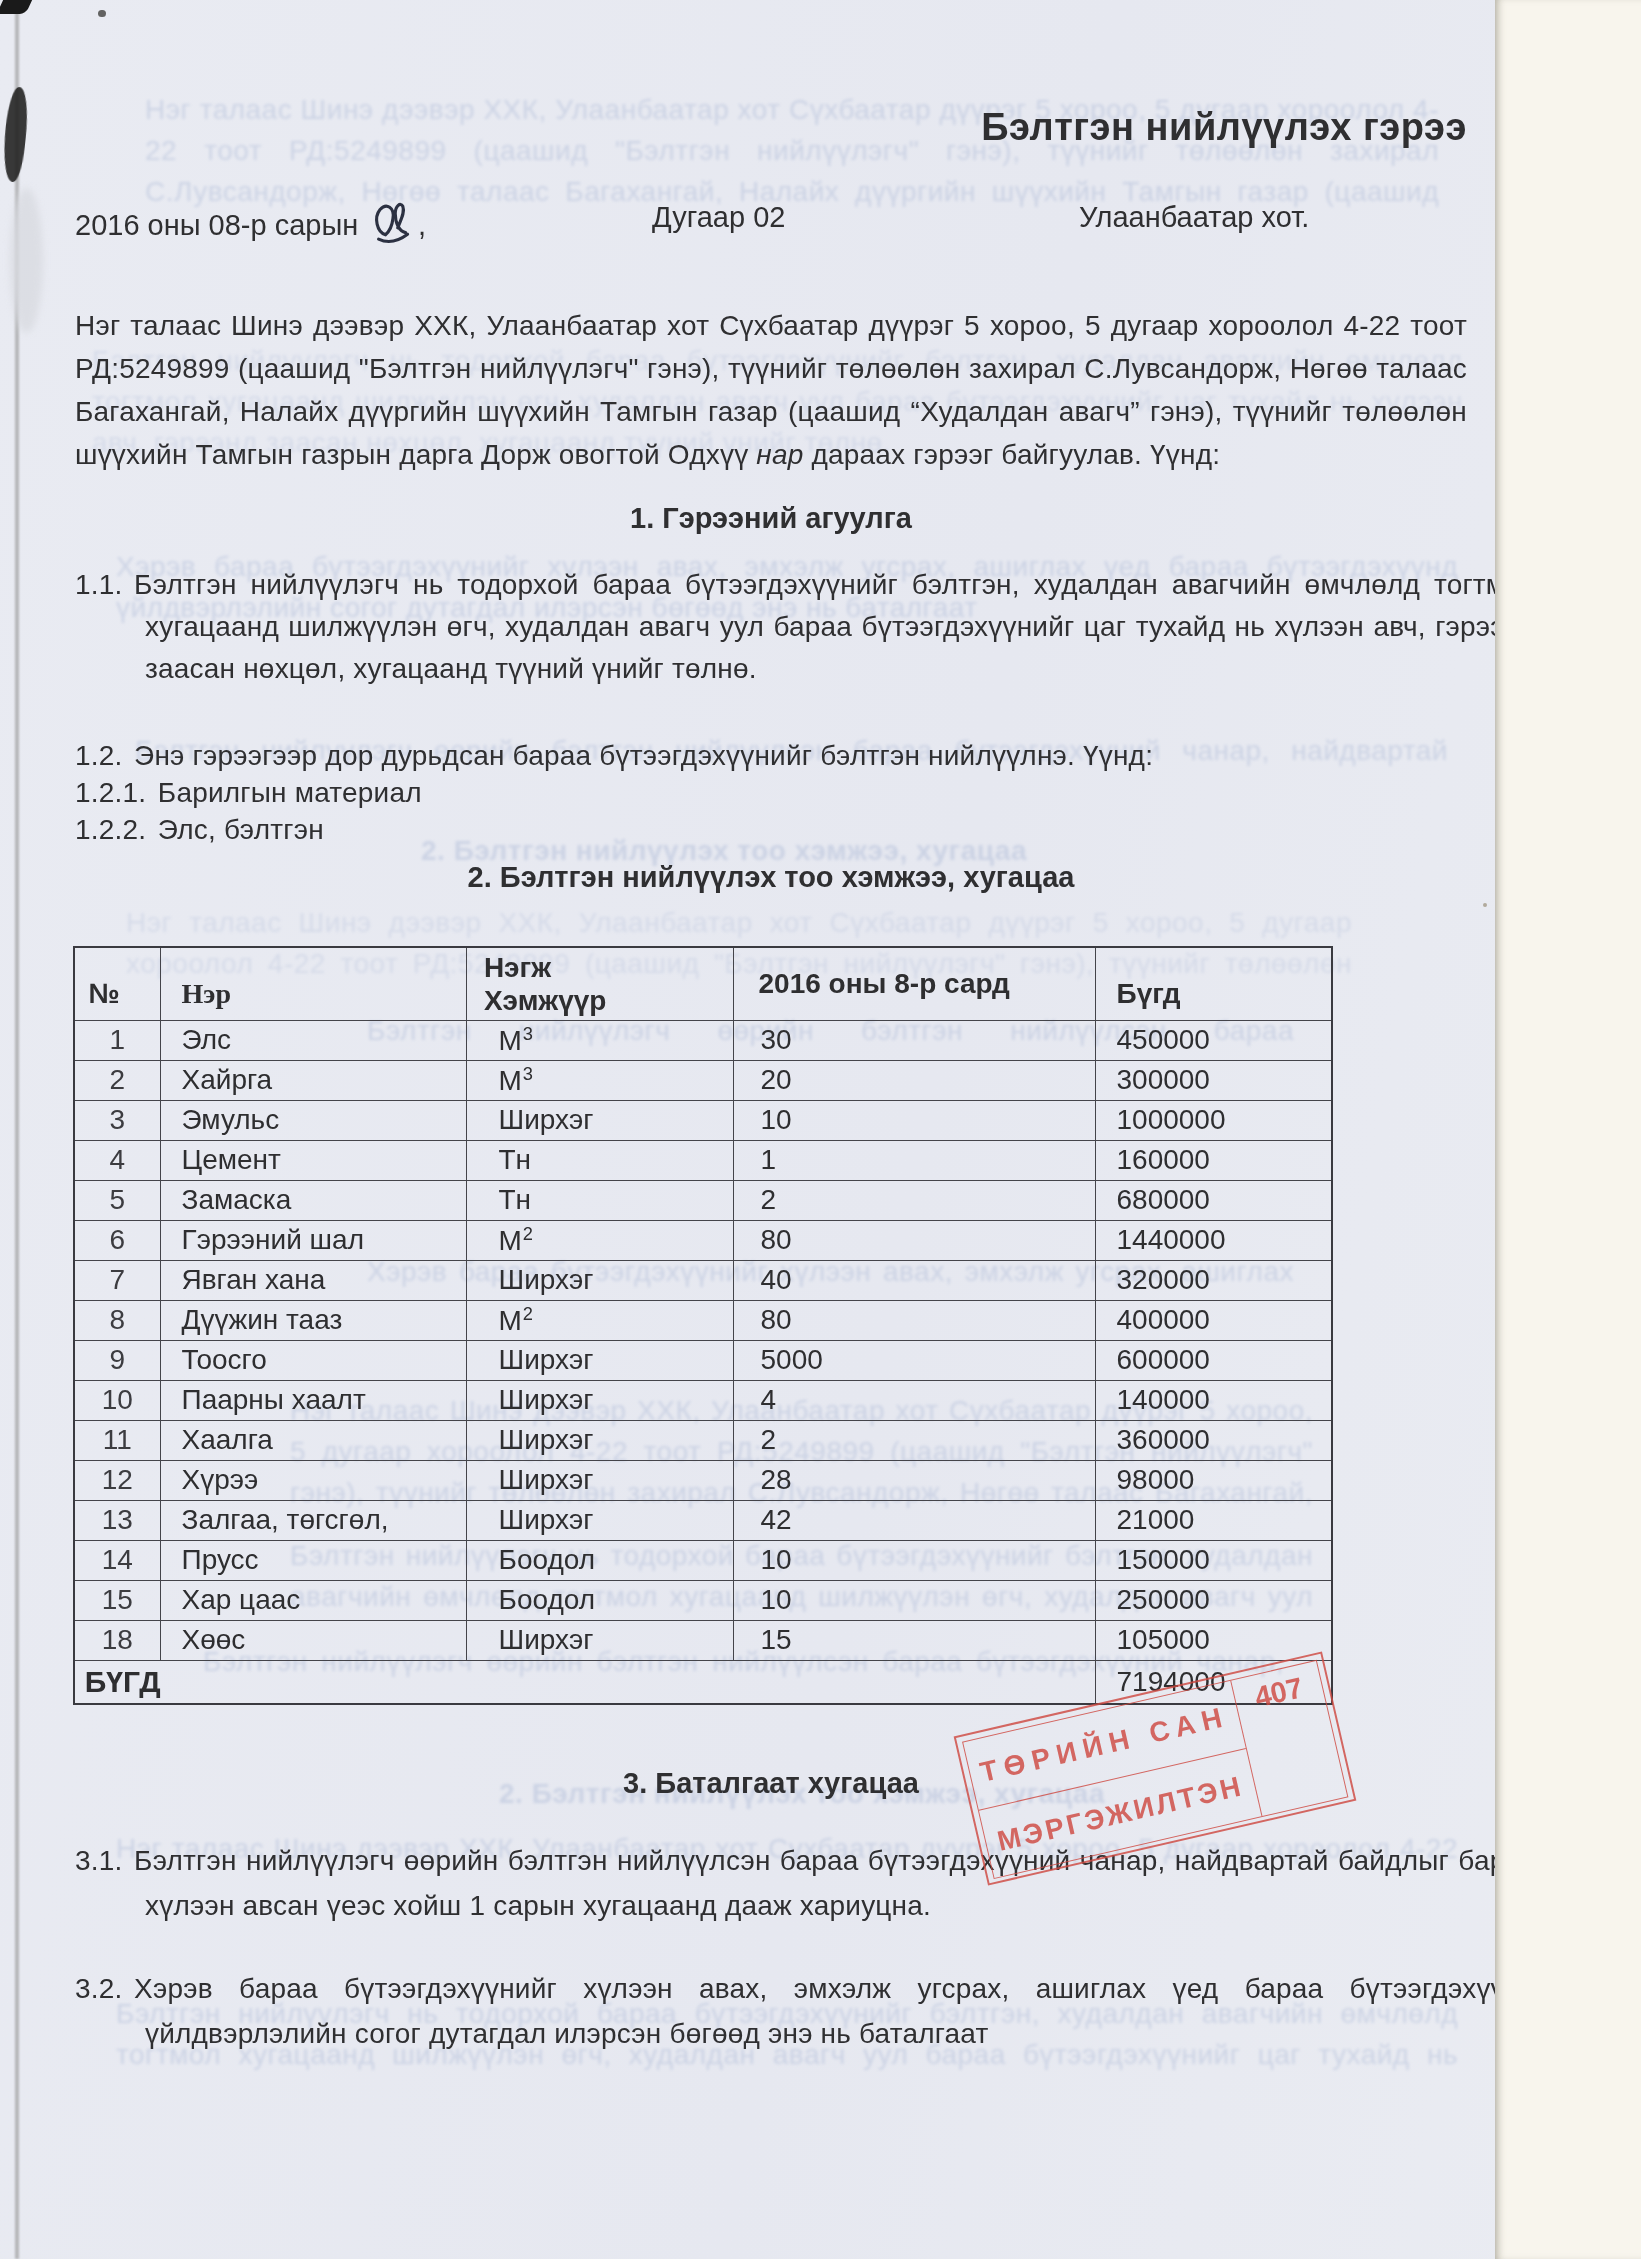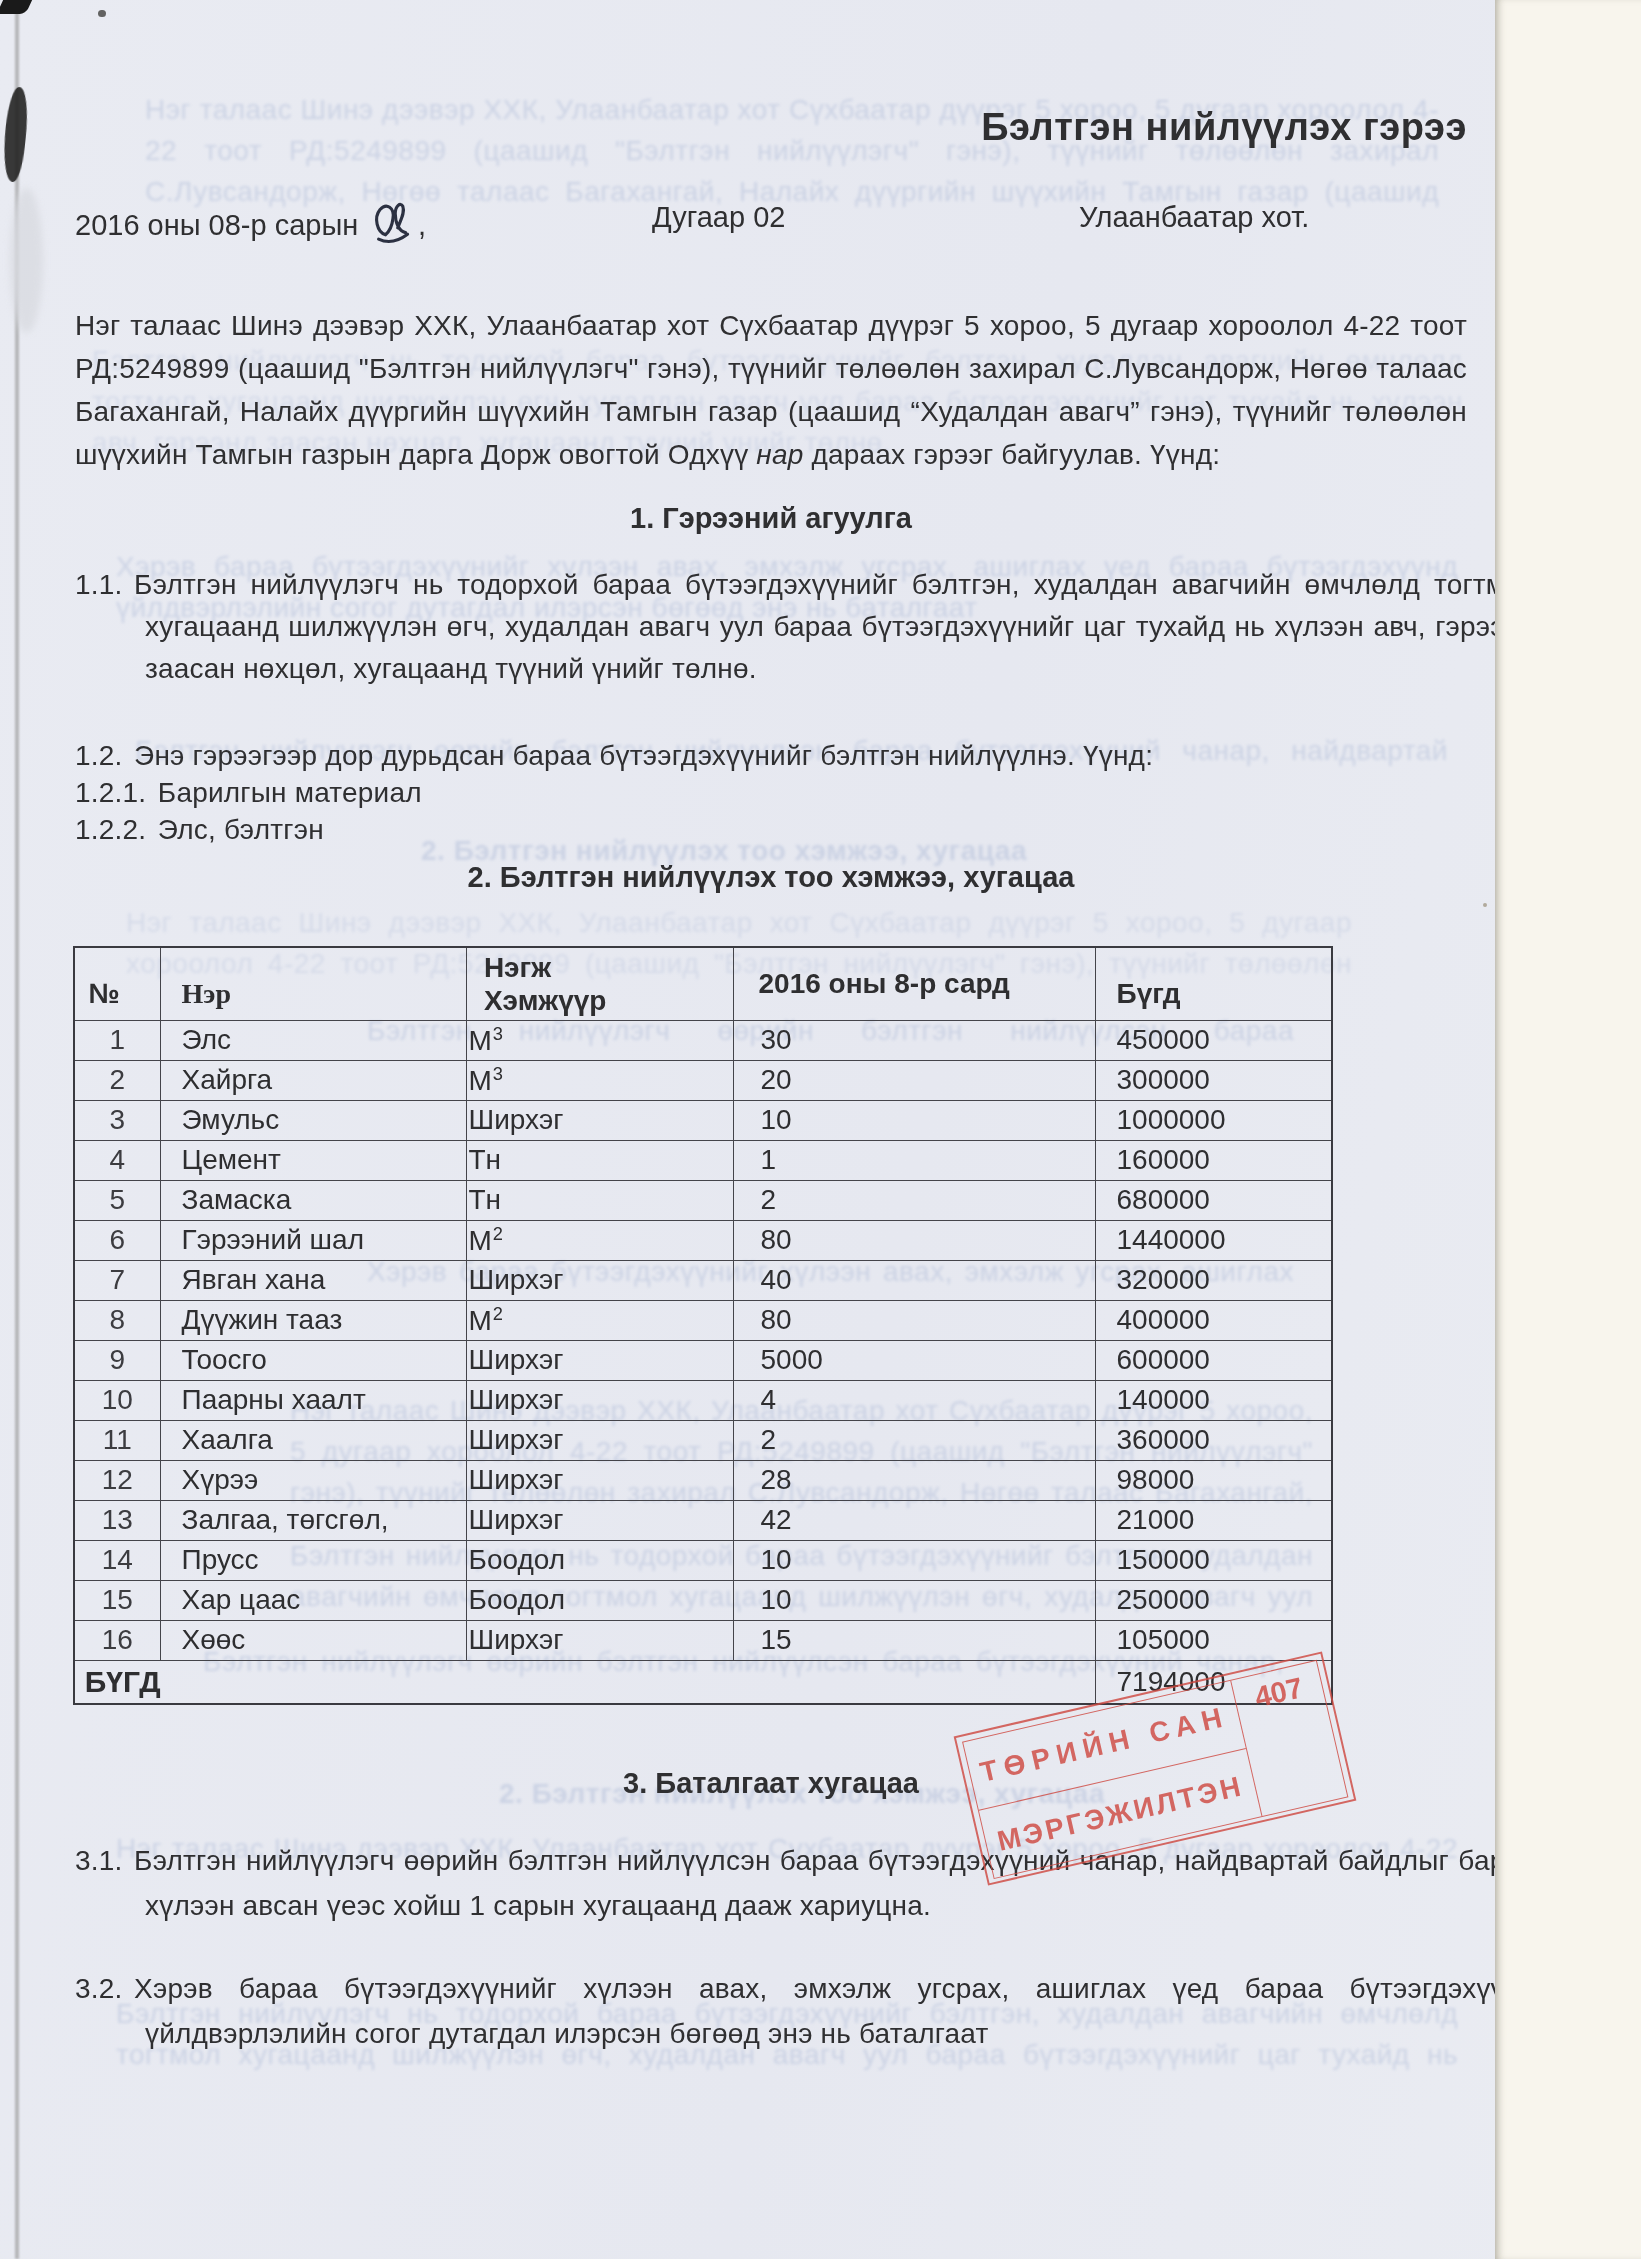--- a/index.html
+++ b/index.html
@@ -57,21 +57,21 @@
   tbody tr{height:40px;}
   tfoot tr{height:44px;}
   th{font-weight:bold;text-align:left;}
   .h-num{vertical-align:bottom;padding:0 0 9.7px 13.5px;}
   .h-name{vertical-align:bottom;padding:0 0 9.7px 21px;font-family:Liberation Serif, serif;}
   .h-unit{vertical-align:middle;padding-left:17.4px;line-height:33px;}
   .h-month{vertical-align:middle;padding-left:25px;}
   .h-total{vertical-align:bottom;padding:0 0 9.7px 21px;}
   .c-num{text-align:center;color:#3c3c40;}
   .c-name{padding-left:21px;}
-  .c-unit{padding-left:2px;}
+  .c-unit{padding-left:32px;}
   .c-qty{padding-left:27px;}
   .c-total{padding-left:21px;margin-top:24px;}
   .c-unit sup{font-size:18.3px;margin-left:1px;}
   .t-label{font-weight:bold;font-size:30px;padding-left:9.7px;}
   .t-value{padding-left:21px;}
 
   
   .stamp{position:absolute;left:966px;top:1692px;width:378px;height:153px;
     transform:rotate(-13deg);z-index:3;opacity:.82;color:#cf4a42;}
   .stamp-inner{position:absolute;inset:0;border:2.9px solid #cf4a42;padding:4.8px;}
@@ -268,21 +268,21 @@
 
           <tr>
             <td class="c-num">15</td>
             <td class="c-name">Хар цаас</td>
             <td class="c-unit"><span>Боодол</span></td>
             <td class="c-qty">10</td>
             <td class="c-total">250000</td>
           </tr>
 
           <tr>
-            <td class="c-num">16</td>
+            <td class="c-num">18</td>
             <td class="c-name">Хөөс</td>
             <td class="c-unit"><span>Ширхэг</span></td>
             <td class="c-qty">15</td>
             <td class="c-total">105000</td>
           </tr>
 
         </tbody>
       <tfoot>
         <tr>
           <td class="t-label" colspan="4">БҮГД</td>

